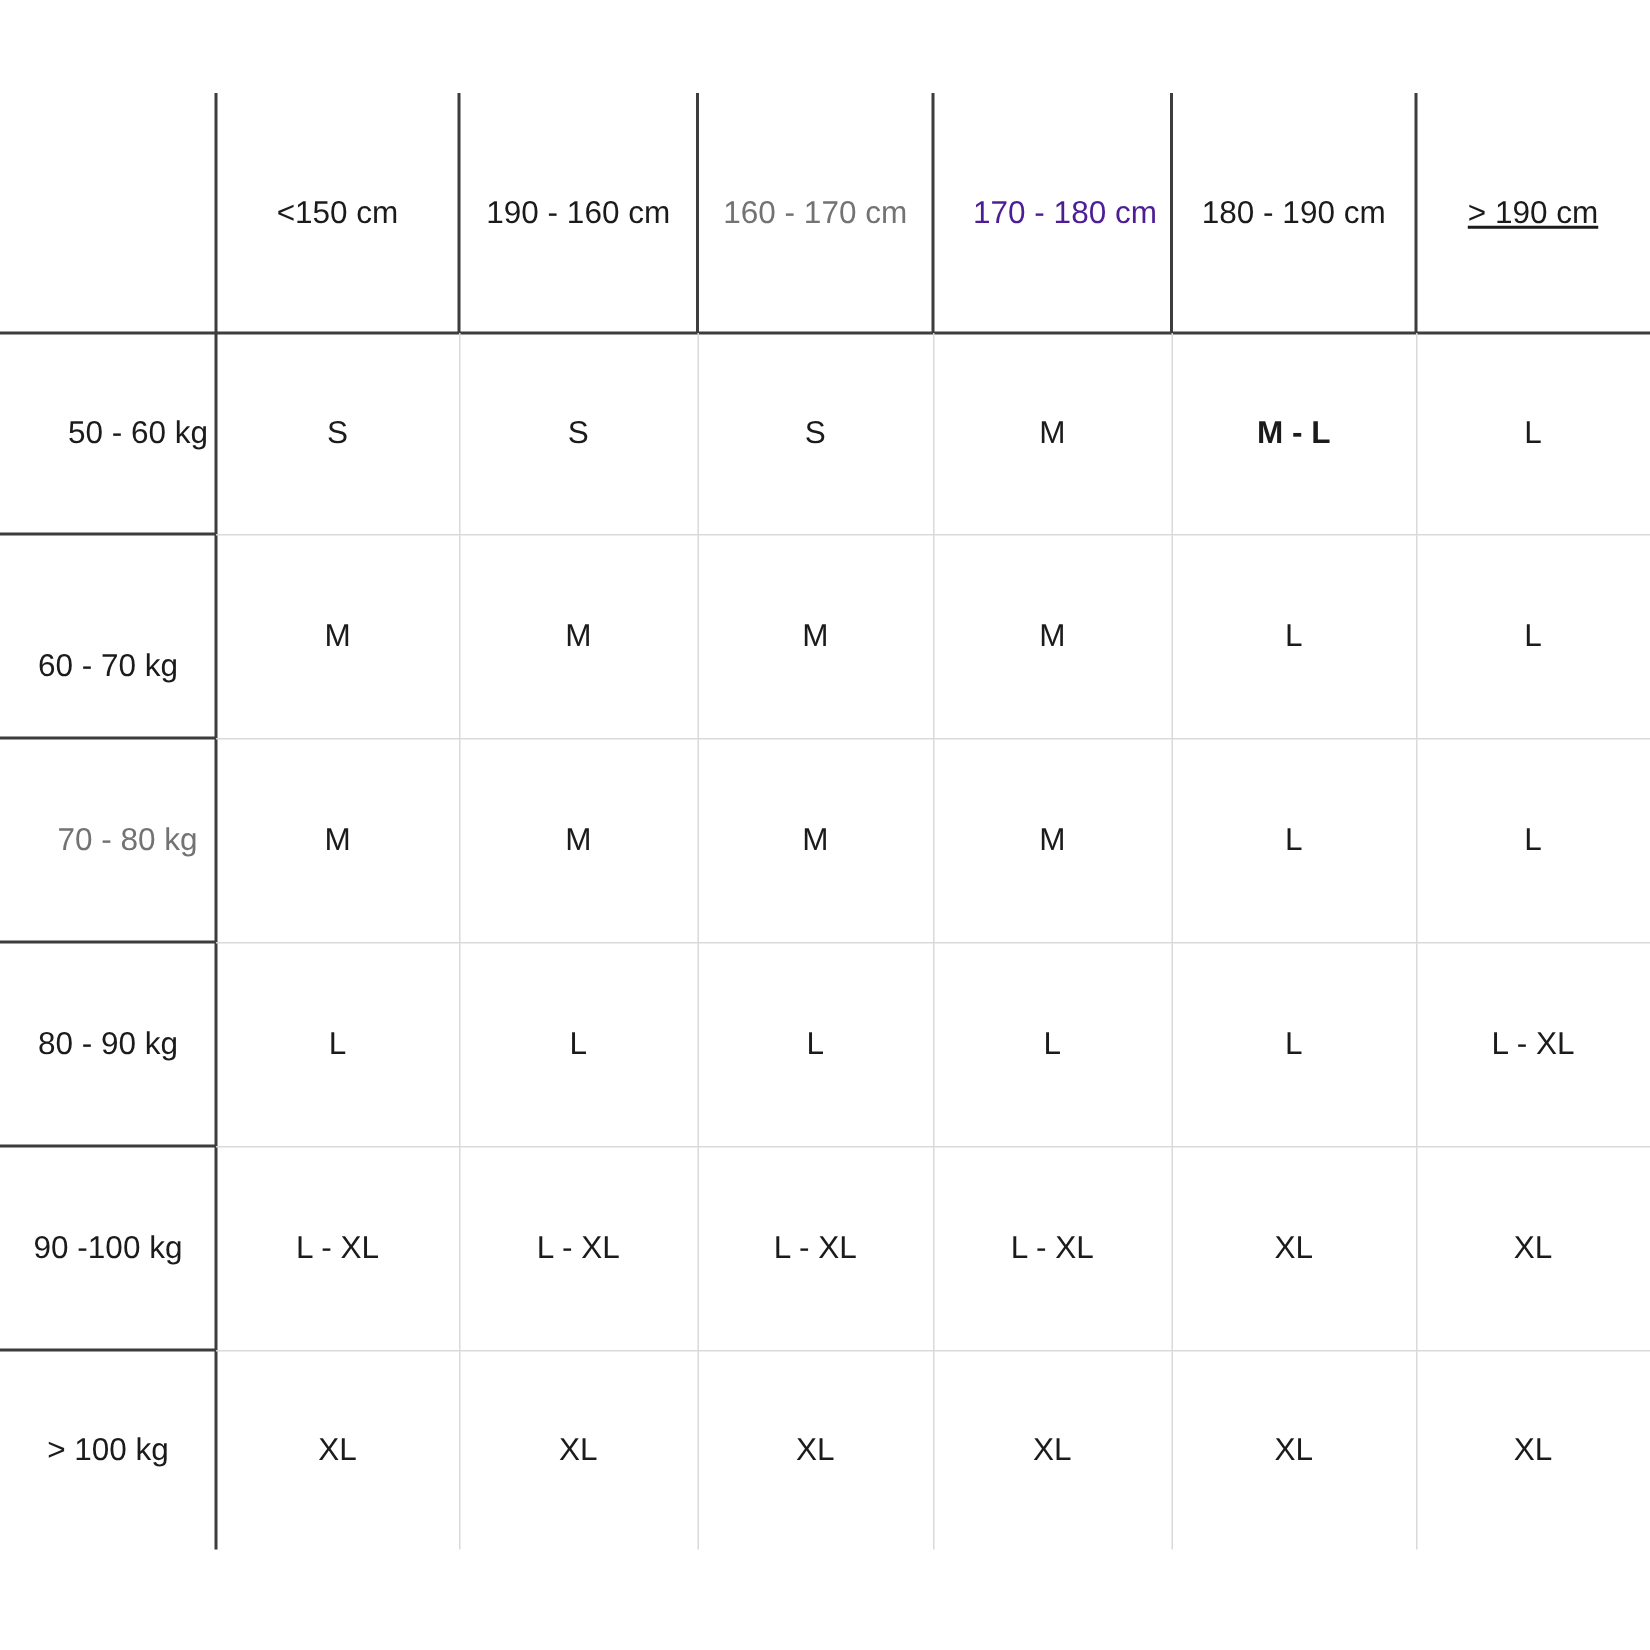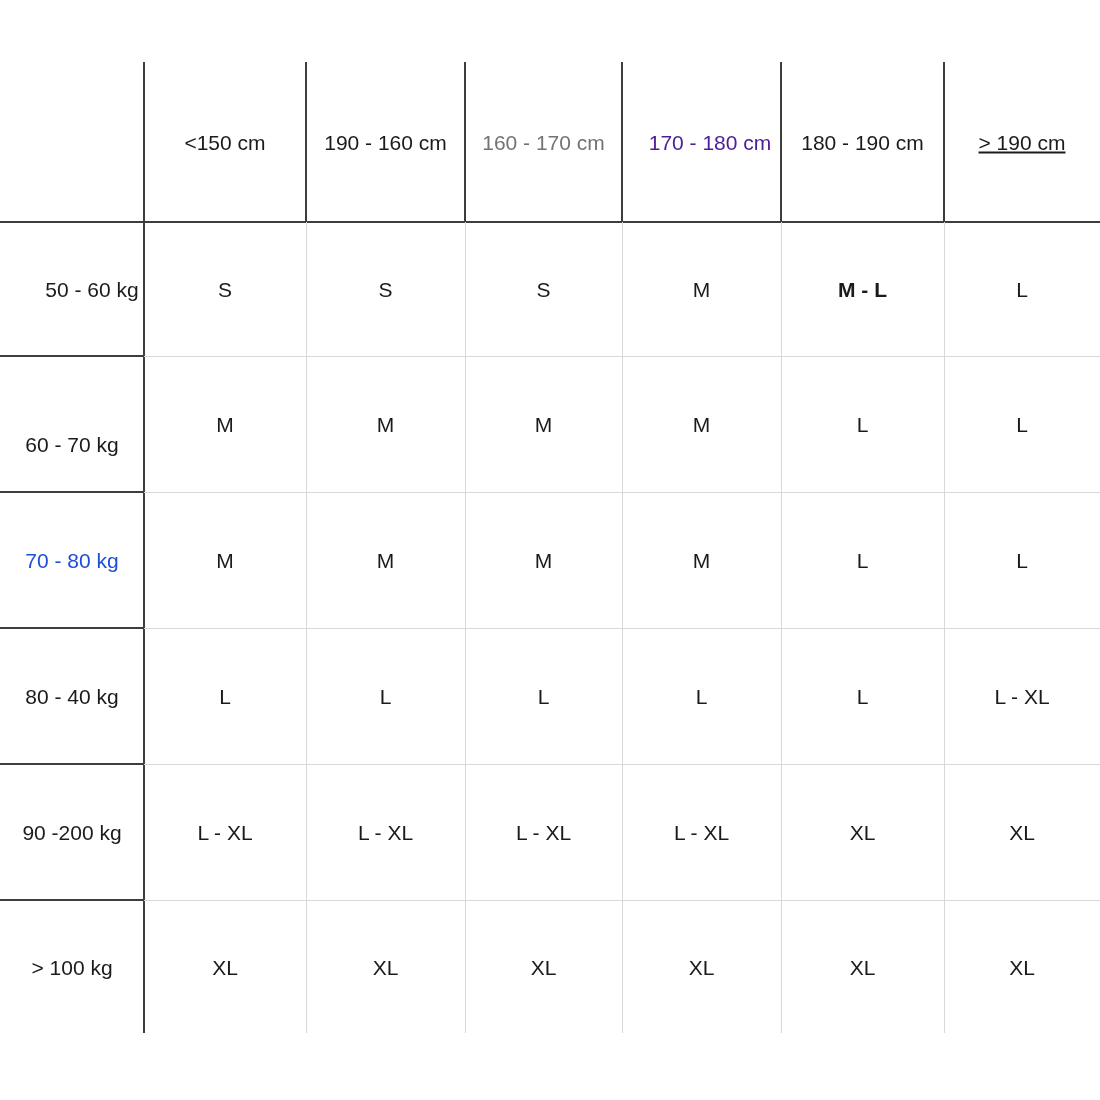--- a/index.html
+++ b/index.html
@@ -66,35 +66,35 @@
     <span class="cell-text" style="left: 701.5px; top: 289px; color: rgb(27, 27, 27);">M</span>
     <span class="cell-text" style="left: 862.5px; top: 289px; color: rgb(27, 27, 27); font-weight: bold;">M - L</span>
     <span class="cell-text" style="left: 1022px; top: 289px; color: rgb(27, 27, 27);">L</span>
     <span class="cell-text" style="left: 72px; top: 424px; color: rgb(27, 27, 27); margin-top: 20px;">60 - 70 kg</span>
     <span class="cell-text" style="left: 225px; top: 424px; color: rgb(27, 27, 27);">M</span>
     <span class="cell-text" style="left: 385.5px; top: 424px; color: rgb(27, 27, 27);">M</span>
     <span class="cell-text" style="left: 543.5px; top: 424px; color: rgb(27, 27, 27);">M</span>
     <span class="cell-text" style="left: 701.5px; top: 424px; color: rgb(27, 27, 27);">M</span>
     <span class="cell-text" style="left: 862.5px; top: 424px; color: rgb(27, 27, 27);">L</span>
     <span class="cell-text" style="left: 1022px; top: 424px; color: rgb(27, 27, 27);">L</span>
-    <span class="cell-text" style="left: 72px; top: 560px; color: #1d4ed8; text-align: center;">70 - 80 kg</span>
+    <span class="cell-text" style="left: 85px; top: 560px; color: #737373; text-align: center;">70 - 80 kg</span>
     <span class="cell-text" style="left: 225px; top: 560px; color: rgb(27, 27, 27);">M</span>
     <span class="cell-text" style="left: 385.5px; top: 560px; color: rgb(27, 27, 27);">M</span>
     <span class="cell-text" style="left: 543.5px; top: 560px; color: rgb(27, 27, 27);">M</span>
     <span class="cell-text" style="left: 701.5px; top: 560px; color: rgb(27, 27, 27);">M</span>
     <span class="cell-text" style="left: 862.5px; top: 560px; color: rgb(27, 27, 27);">L</span>
     <span class="cell-text" style="left: 1022px; top: 560px; color: rgb(27, 27, 27);">L</span>
-    <span class="cell-text" style="left: 72px; top: 696px; color: rgb(27, 27, 27);">80 - 40 kg</span>
+    <span class="cell-text" style="left: 72px; top: 696px; color: rgb(27, 27, 27);">80 - 90 kg</span>
     <span class="cell-text" style="left: 225px; top: 696px; color: rgb(27, 27, 27);">L</span>
     <span class="cell-text" style="left: 385.5px; top: 696px; color: rgb(27, 27, 27);">L</span>
     <span class="cell-text" style="left: 543.5px; top: 696px; color: rgb(27, 27, 27);">L</span>
     <span class="cell-text" style="left: 701.5px; top: 696px; color: rgb(27, 27, 27);">L</span>
     <span class="cell-text" style="left: 862.5px; top: 696px; color: rgb(27, 27, 27);">L</span>
     <span class="cell-text" style="left: 1022px; top: 696px; color: rgb(27, 27, 27);">L - XL</span>
-    <span class="cell-text" style="left: 72px; top: 832px; color: rgb(27, 27, 27);">90 -200 kg</span>
+    <span class="cell-text" style="left: 72px; top: 832px; color: rgb(27, 27, 27);">90 -100 kg</span>
     <span class="cell-text" style="left: 225px; top: 832px; color: rgb(27, 27, 27);">L - XL</span>
     <span class="cell-text" style="left: 385.5px; top: 832px; color: rgb(27, 27, 27);">L - XL</span>
     <span class="cell-text" style="left: 543.5px; top: 832px; color: rgb(27, 27, 27);">L - XL</span>
     <span class="cell-text" style="left: 701.5px; top: 832px; color: rgb(27, 27, 27);">L - XL</span>
     <span class="cell-text" style="left: 862.5px; top: 832px; color: rgb(27, 27, 27);">XL</span>
     <span class="cell-text" style="left: 1022px; top: 832px; color: rgb(27, 27, 27);">XL</span>
     <span class="cell-text" style="left: 72px; top: 966.5px; color: rgb(27, 27, 27);">&gt; 100 kg</span>
     <span class="cell-text" style="left: 225px; top: 966.5px; color: rgb(27, 27, 27);">XL</span>
     <span class="cell-text" style="left: 385.5px; top: 966.5px; color: rgb(27, 27, 27);">XL</span>
     <span class="cell-text" style="left: 543.5px; top: 966.5px; color: rgb(27, 27, 27);">XL</span>

